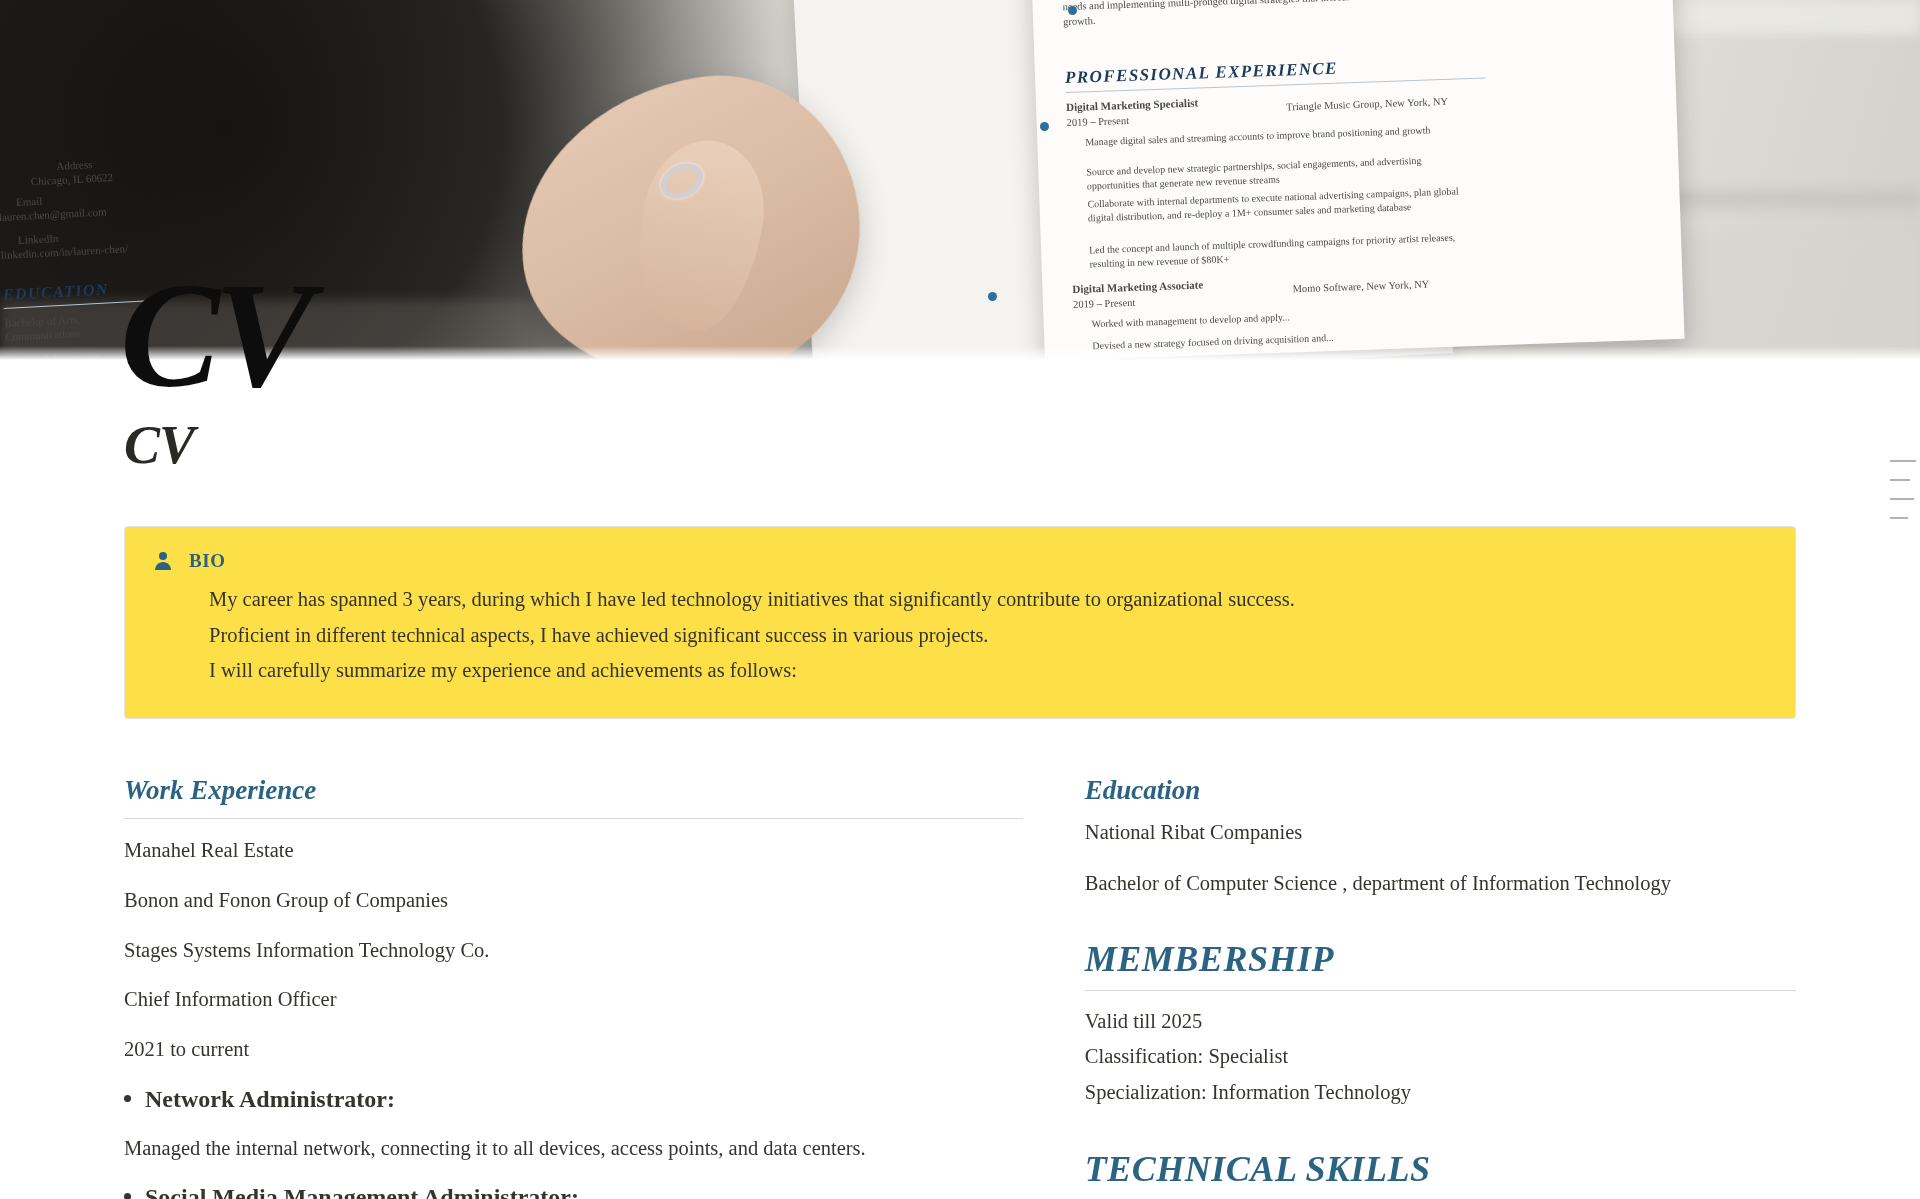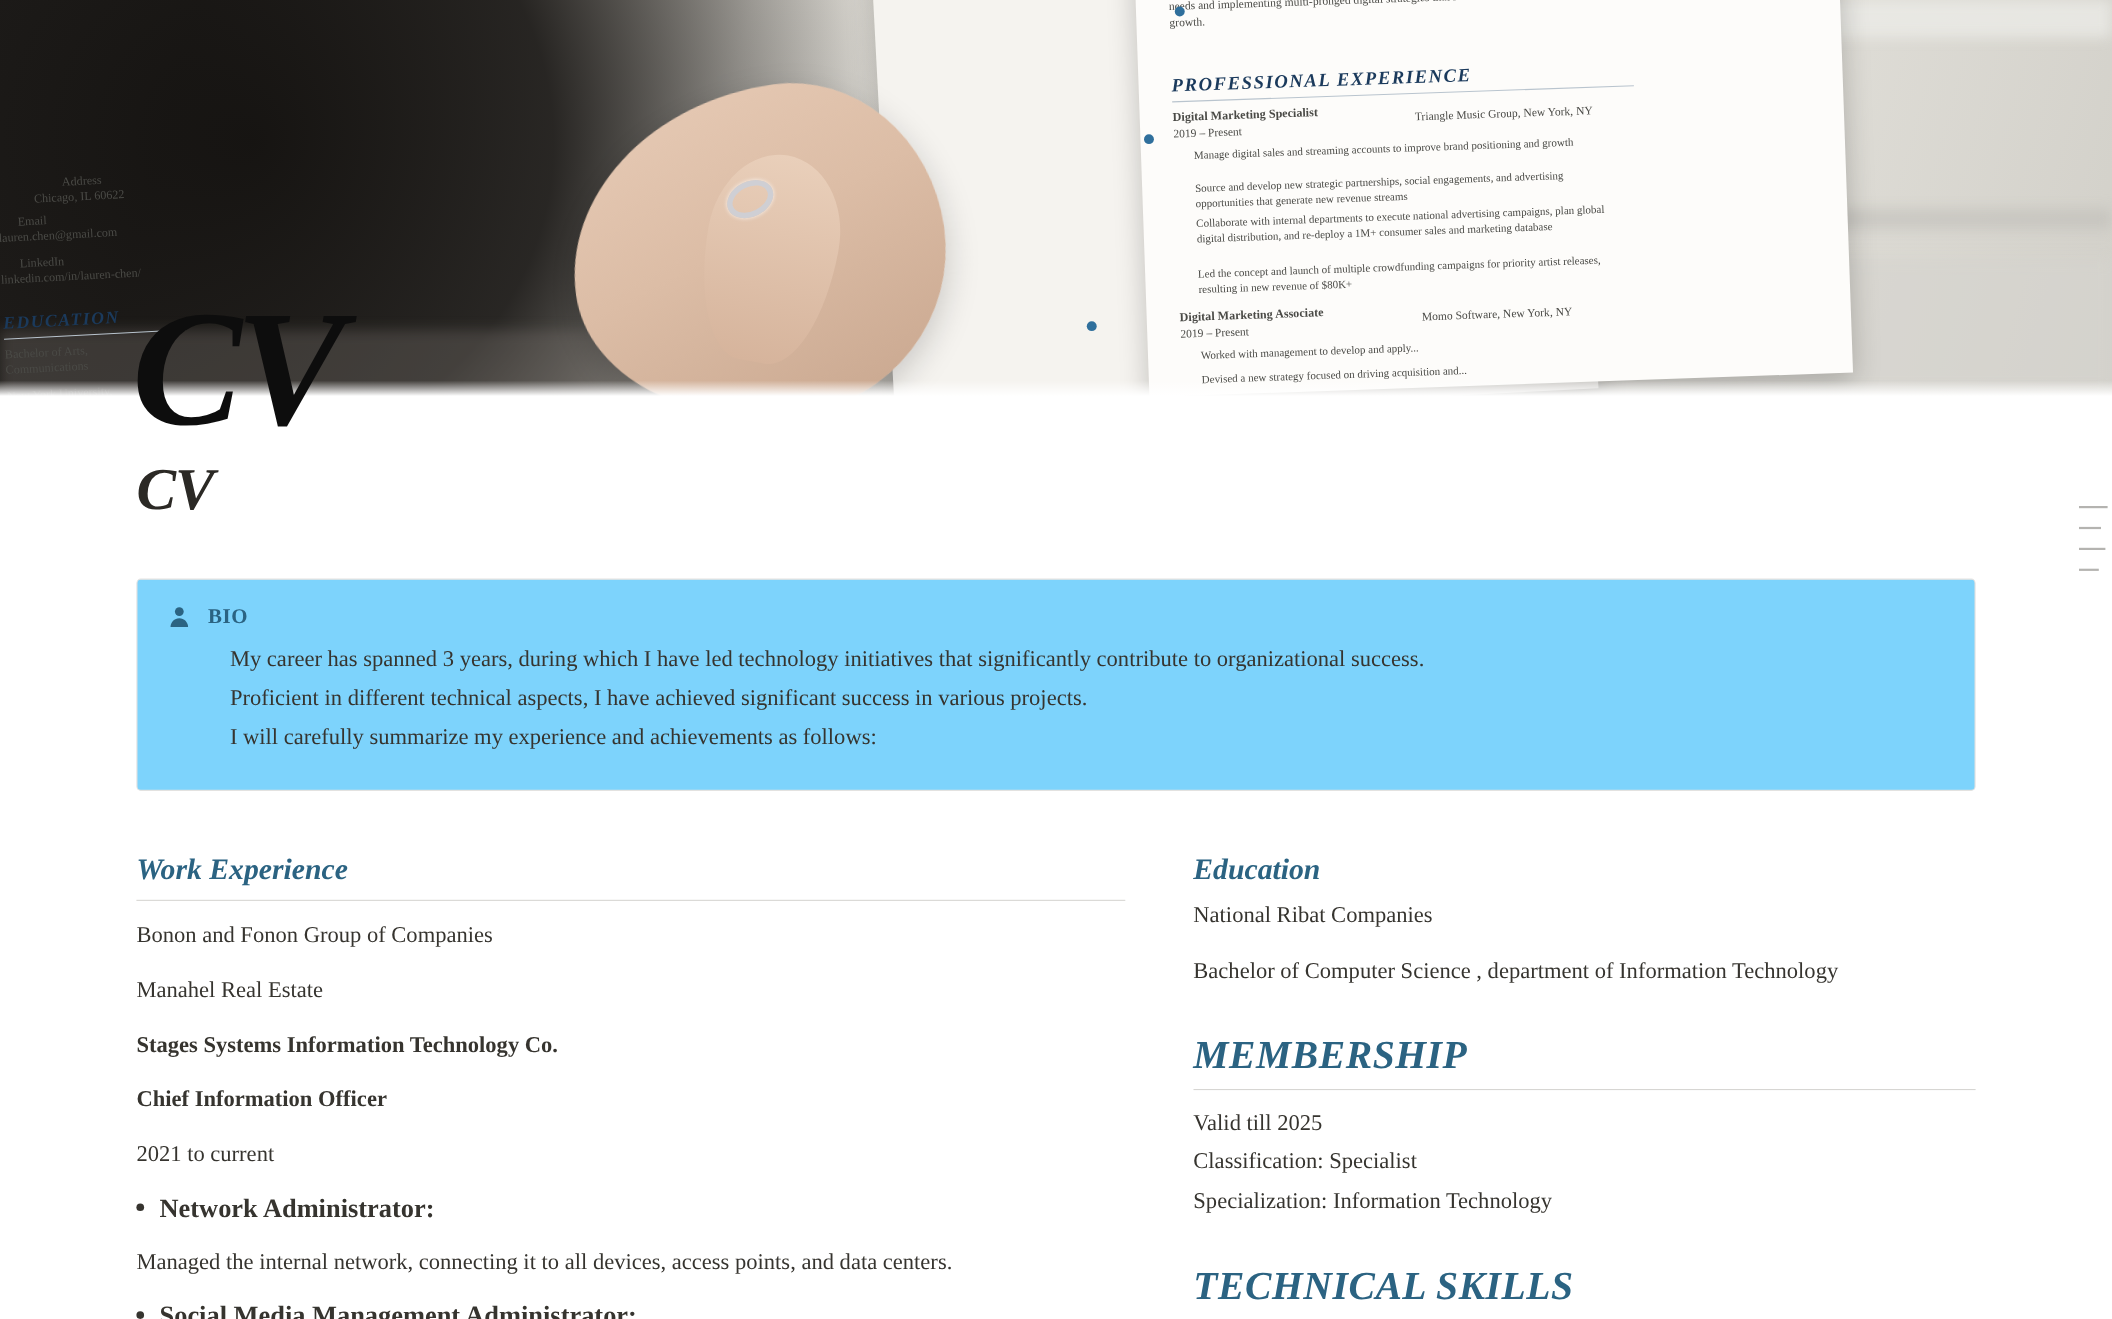--- a/index.html
+++ b/index.html
@@ -167,21 +167,21 @@
     color: #2b2925;
     font-family: "Liberation Serif", serif;
   }
 
   
   .callout {
     margin: 50px 124px 0 124px;
     border: 1px solid #e3e2e0;
     border-radius: 4px;
     padding: 22px 26px 26px 26px;
-    background: #7dd3fc;
+    background: #fde047;
   }
   .callout-head {
     display: flex;
     align-items: center;
     gap: 14px;
     margin-bottom: 12px;
   }
   .person-icon svg { display: block; }
   .callout-title {
     color: #2b6382;
@@ -227,21 +227,21 @@
     background: #d7d6d3;
     margin-bottom: 18px;
   }
   .rule-right { height: 1px; background: #d7d6d3; margin-bottom: 16px; }
   p.item {
     font-size: 20.5px;
     line-height: 1.35;
     margin: 0 0 22px 0;
     color: #36342f;
   }
-  p.item.bold { font-weight: bold; }
+  p.item.bold { font-weight: normal; }
   .bullet {
     display: flex;
     align-items: baseline;
     gap: 14px;
     margin: 0 0 22px 0;
     font-size: 24px;
     font-weight: bold;
     color: #36342f;
   }
   .bullet .dot {
@@ -363,22 +363,22 @@
     <p class="callout-line">Proficient in different technical aspects, I have achieved significant success in various projects.</p>
     <p class="callout-line">I will carefully summarize my experience and achievements as follows:</p>
   </div>
 
   <div class="cols">
 
     <div class="col">
       <h2 class="sec">Work Experience</h2>
       <div class="rule"></div>
 
+      <p class="item">Manahel Real Estate</p>
       <p class="item">Bonon and Fonon Group of Companies</p>
-      <p class="item">Manahel Real Estate</p>
       <p class="item bold">Stages Systems Information Technology Co.</p>
       <p class="item bold">Chief Information Officer</p>
       <p class="item">2021 to current</p>
 
       <div class="bullet">
         <span class="dot"></span>
         <span>Network Administrator:</span>
       </div>
       <p class="item">Managed the internal network, connecting it to all devices, access points, and data centers.</p>
 

